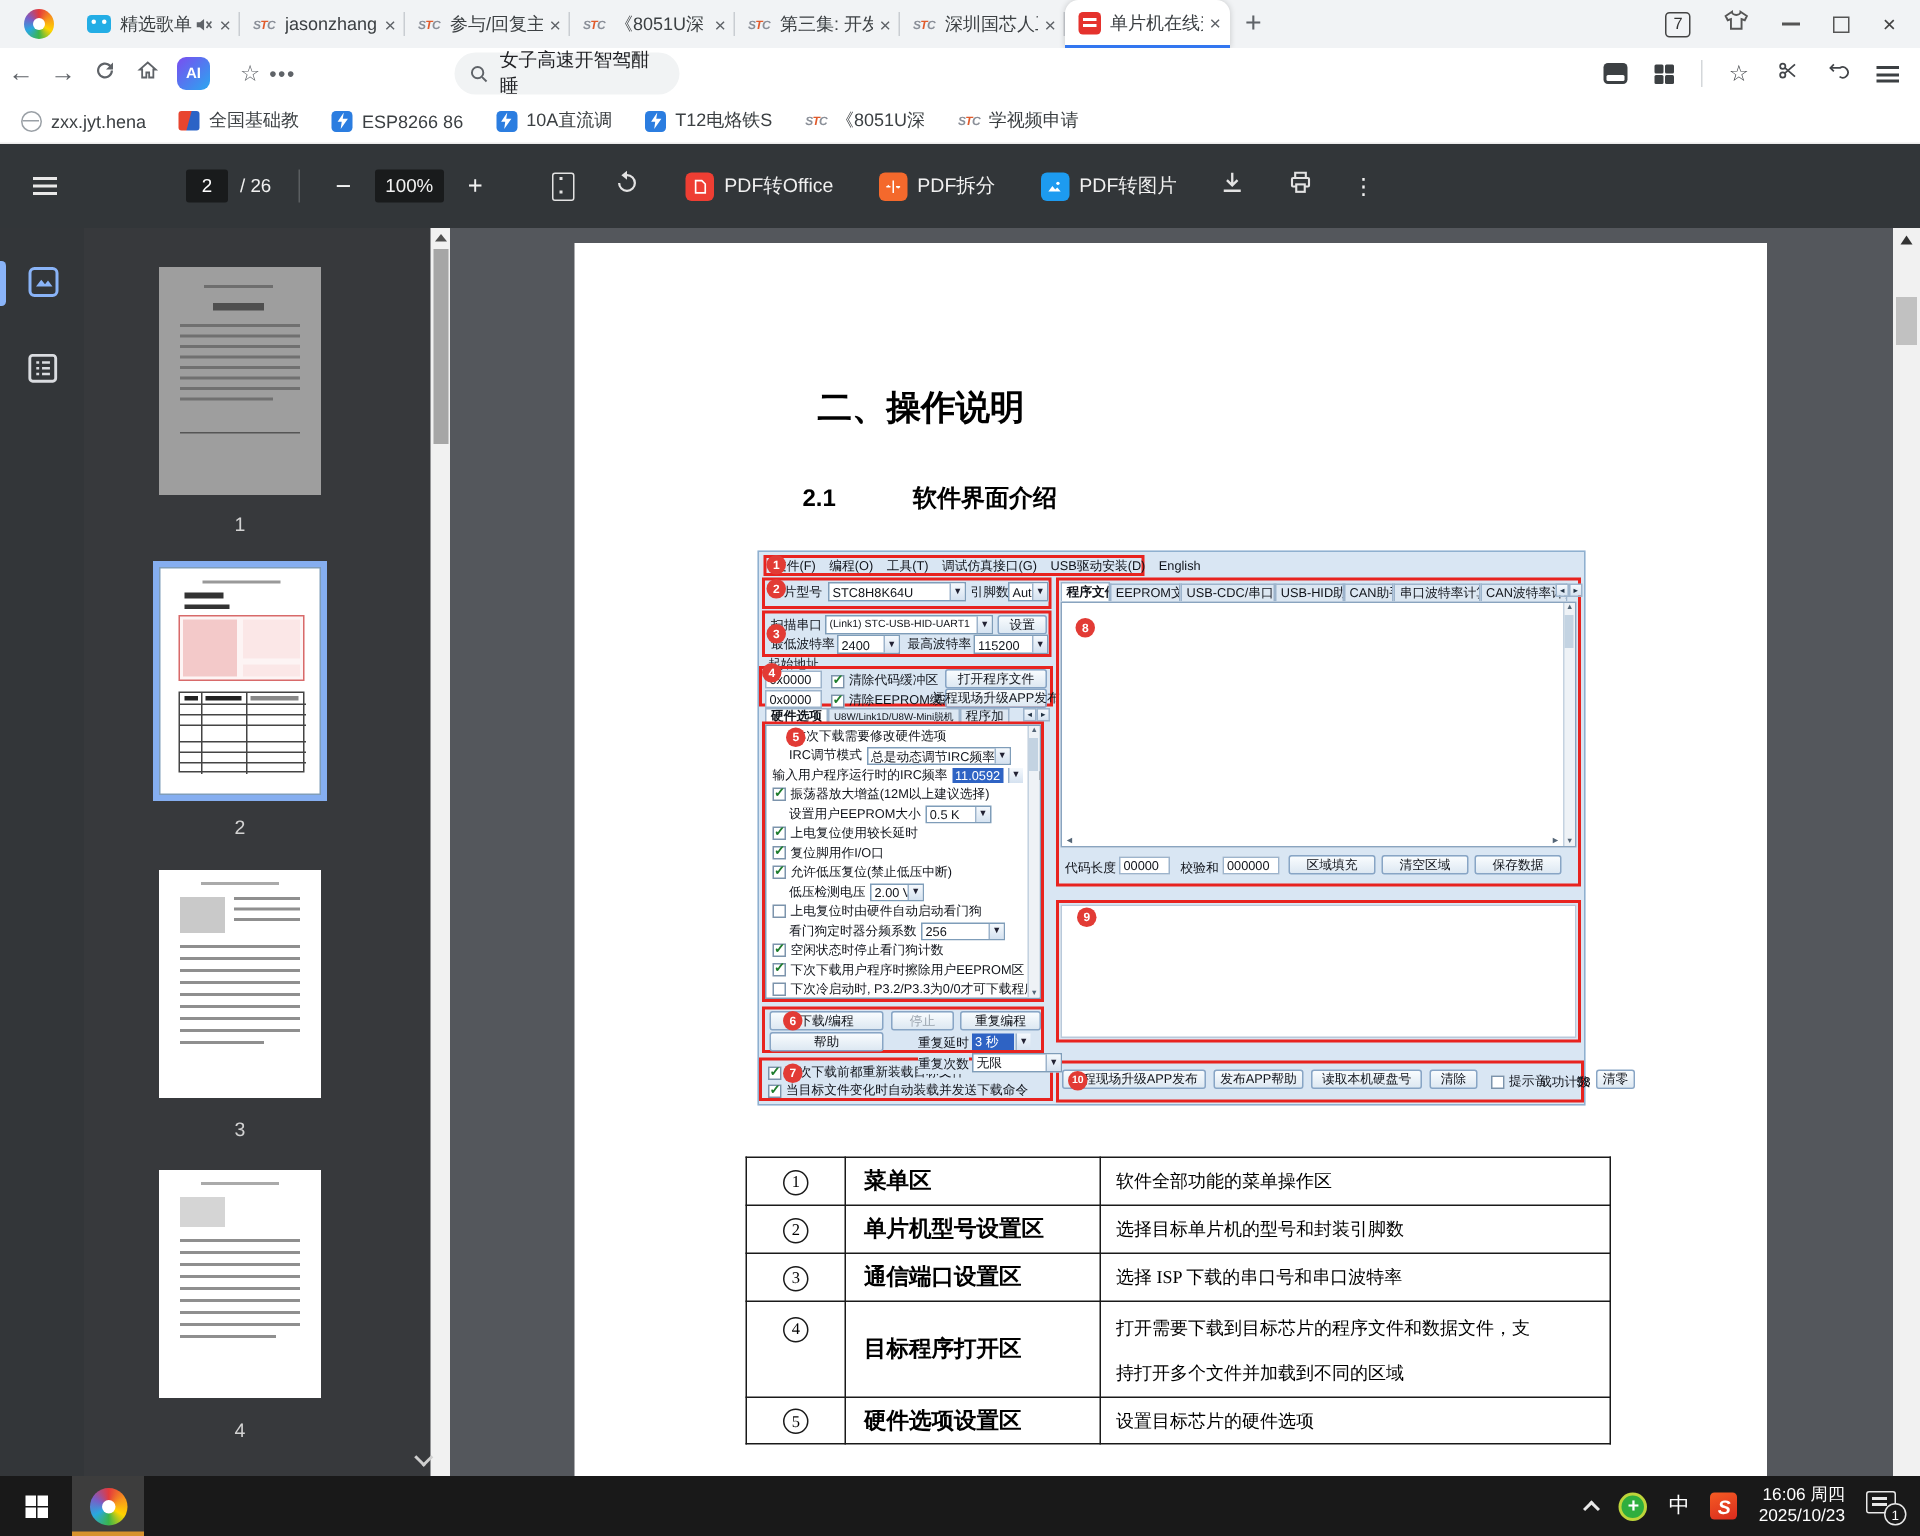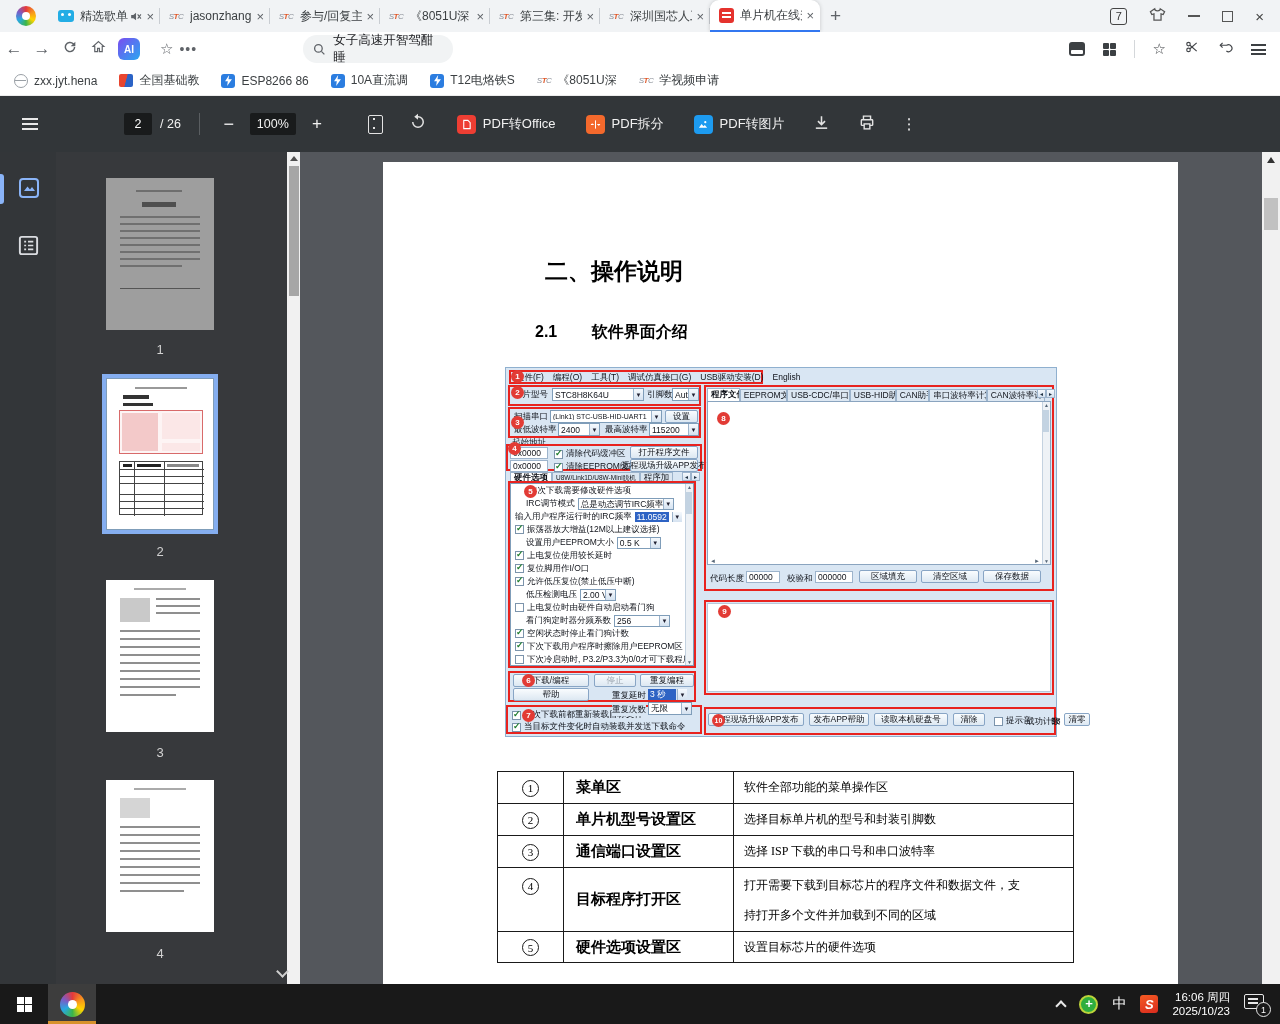--- a/index.html
+++ b/index.html
@@ -12,21 +12,21 @@
   .blogo{width:20px;height:20px;border-radius:50%;margin:0 14px 0 16px;background:conic-gradient(#e4393c,#f7941d,#ffd400,#3bb54a,#29a8e0,#7b5cc6,#e4393c);position:relative;flex:0 0 auto;}
   .blogo::after{content:"";position:absolute;left:6px;top:6px;width:8px;height:8px;border-radius:50%;background:#fff;}
   .tab{height:32px;width:110px;display:flex;align-items:center;padding:0 6px 0 8px;font-size:12px;color:#3c4043;position:relative;flex:0 0 auto;}
   .tab .sep{position:absolute;right:0;top:8px;width:1px;height:16px;background:#c9cdd2;}
   .tab.active{background:#fff;border-radius:9px 9px 0 0;box-shadow:0 0 4px rgba(0,0,0,.18);border-bottom:2px solid #3377f0;}
   .tlabel{flex:1;overflow:hidden;white-space:nowrap;margin-left:6px;}
   .tclose{color:#5f6368;font-size:13px;margin-left:4px;cursor:default;}
   .tabicon{width:16px;height:16px;flex:0 0 auto;display:inline-flex;align-items:center;justify-content:center;}
   .ic-bili{width:16px;height:12px;background:#23ade5;border-radius:3px;position:relative;}
   .ic-bili::after{content:"";position:absolute;left:3px;top:3px;width:3px;height:3px;background:#fff;border-radius:50%;box-shadow:7px 0 0 #fff;}
-  .ic-stc{font-size:8px;font-style:italic;font-weight:normal;color:#8a8f98;letter-spacing:-0.5px;}
+  .ic-stc{font-size:8px;font-style:italic;font-weight:bold;color:#8a8f98;letter-spacing:-0.5px;}
   .ic-stc b{color:#e05a2b;}
   .ic-pdf{width:15px;height:15px;background:#e5322d;border-radius:3px;position:relative;}
   .ic-pdf::after{content:"";position:absolute;left:3px;top:4px;width:9px;height:2px;background:#fff;box-shadow:0 4px 0 #fff;}
   .mutesp{width:14px;height:14px;}
   .newtab{font-size:19px;color:#5f6368;margin:0 10px;flex:0 0 auto;}
   .winctl{margin-left:auto;display:flex;align-items:center;gap:22px;padding-right:16px;}
   .badge7{width:17px;height:17px;border:1.7px solid #444;border-radius:3px;font-size:11px;display:flex;align-items:center;justify-content:center;color:#333;}
   .wmin{width:12px;height:2px;background:#555;}
   .wmax{width:11px;height:11px;border:1.7px solid #555;}
   .wclose{font-size:15px;color:#444;}
@@ -100,21 +100,21 @@
   .content{position:absolute;left:300px;top:0;width:962px;height:832px;overflow:hidden;}
   .vscroll{position:absolute;left:1262px;top:0;width:18px;height:832px;background:#f1f1f1;}
   .vsar{position:absolute;left:5px;top:5px;width:0;height:0;border-left:4px solid transparent;border-right:4px solid transparent;border-bottom:6px solid #333;}
   .vsth{position:absolute;left:2px;top:46px;width:14px;height:32px;background:#c1c1c1;}
 
   
   .page{position:absolute;left:83px;top:10px;width:795px;height:822px;background:#fff;overflow:hidden;color:#000;}
   .dhead{position:absolute;left:0;top:52px;width:100%;text-align:center;font-family:"Liberation Serif",serif;font-size:13.5px;color:#111;}
   .dh1{position:absolute;left:162px;top:94px;font-size:23px;font-weight:bold;}
   .dh2{position:absolute;left:152px;top:160px;font-size:16px;font-weight:bold;}
-  .dh2 .n{margin-right:30px;}
+  .dh2 .n{margin-right:47px;}
 
   
   .shot{position:absolute;left:122px;top:205px;width:552px;height:370px;background:#d9e6f3;border:1px solid #8fb0cf;font-size:8.5px;color:#10131a;}
   .rb{position:absolute;border:2px solid #e8231f;}
   .mk{position:absolute;width:13px;height:13px;border-radius:50%;background:#e23b35;color:#fff;font-weight:bold;font-size:8px;display:flex;align-items:center;justify-content:center;z-index:6;}
   .mk.w{font-size:7px;}
   .mrow{position:absolute;left:10px;top:4px;display:flex;gap:9px;white-space:nowrap;}
   .lblx{position:absolute;white-space:nowrap;}
   .sel{background:#fff;border:1px solid #7f9db9;height:13px;display:inline-flex;align-items:center;position:absolute;}
   .selv{flex:1;overflow:hidden;white-space:nowrap;padding:0 2px;}
@@ -666,21 +666,21 @@
           <div class="rb" style="left:2px;top:303px;width:188px;height:31px;"></div>
           <span class="btnx" style="left:7px;top:306px;width:76px;">下载/编程</span>
           <span class="btnx" style="left:88px;top:306px;width:42px;color:#9aa4ae;">停止</span>
           <span class="btnx" style="left:134px;top:306px;width:54px;">重复编程</span>
           <span class="btnx" style="left:7px;top:320px;width:76px;">帮助</span>
           <span class="lblx" style="left:106px;top:322px;">重复延时</span>
           <span class="selblue" style="position:absolute;left:142px;top:321px;width:28px;height:11px;display:inline-flex;align-items:center;">3 秒</span>
           <span class="selar" style="position:absolute;left:171px;top:321px;height:11px;">▼</span>
 
           <span class="lblx" style="left:106px;top:336px;z-index:4;background:#d9e6f3;">重复次数</span>
-          <span class="sel" style="left:142px;top:334px;width:44px;z-index:4;">
+          <span class="sel" style="left:142px;top:334px;width:60px;z-index:4;">
               <span class="selv">无限</span>
               <span class="selar">▼</span>
             </span>
 
           <div class="rb" style="left:0px;top:337px;width:196px;height:29px;"></div>
           <span class="cbrow" style="left:6px;top:341px;">
               <span class="cb on"></span>
               <span>每次下载前都重新装载目标文件</span>
             </span>
           <span class="cbrow" style="left:6px;top:353px;">

